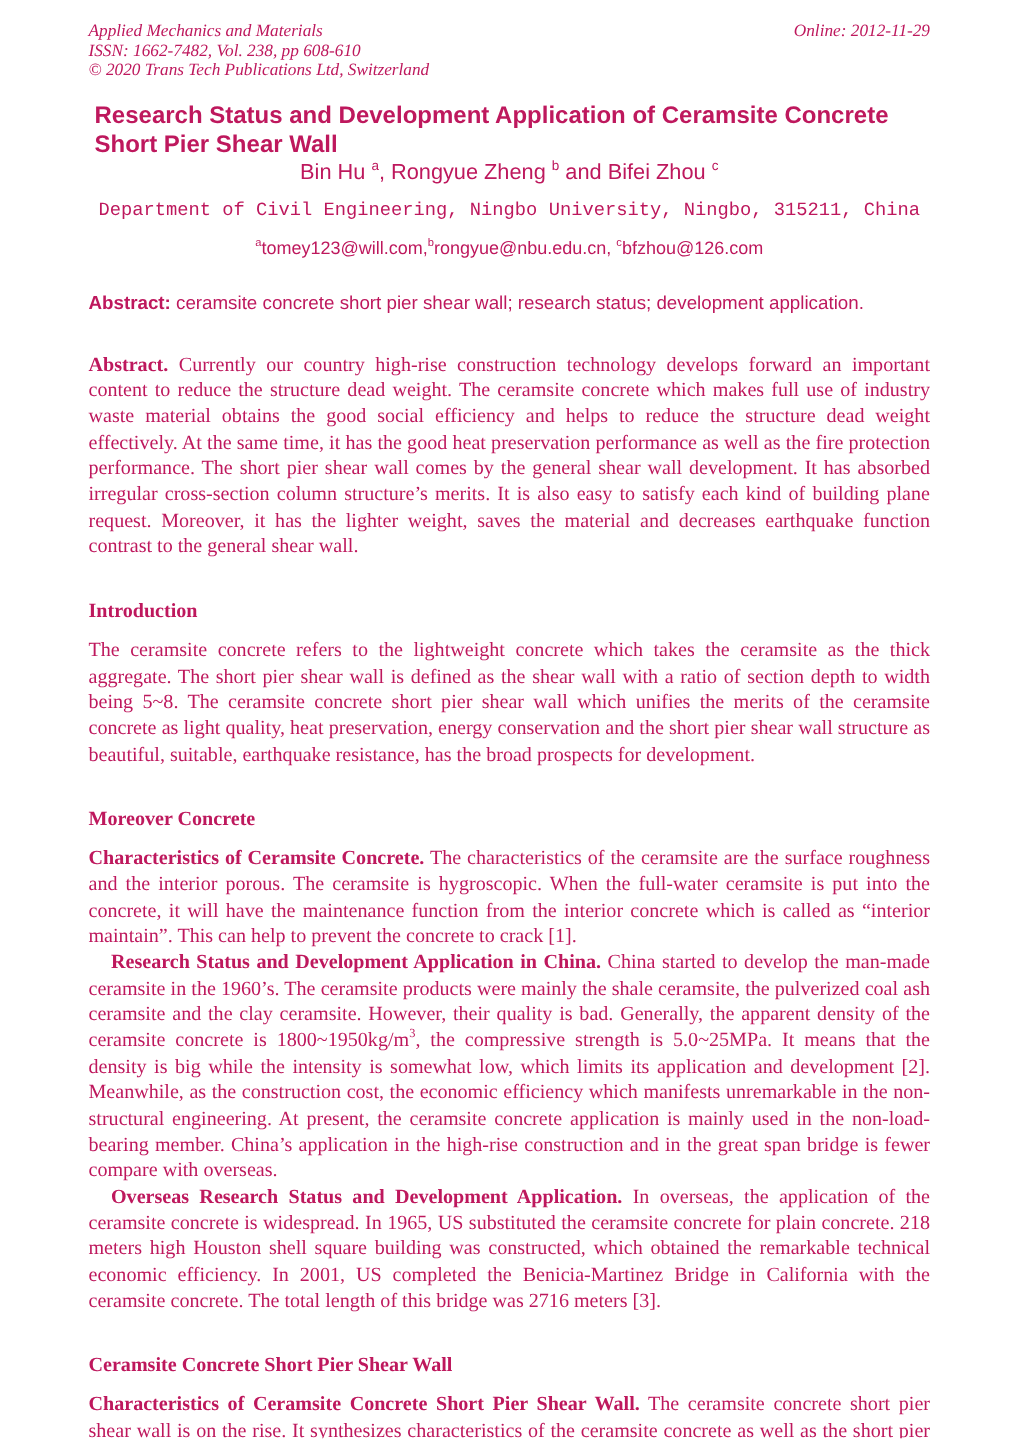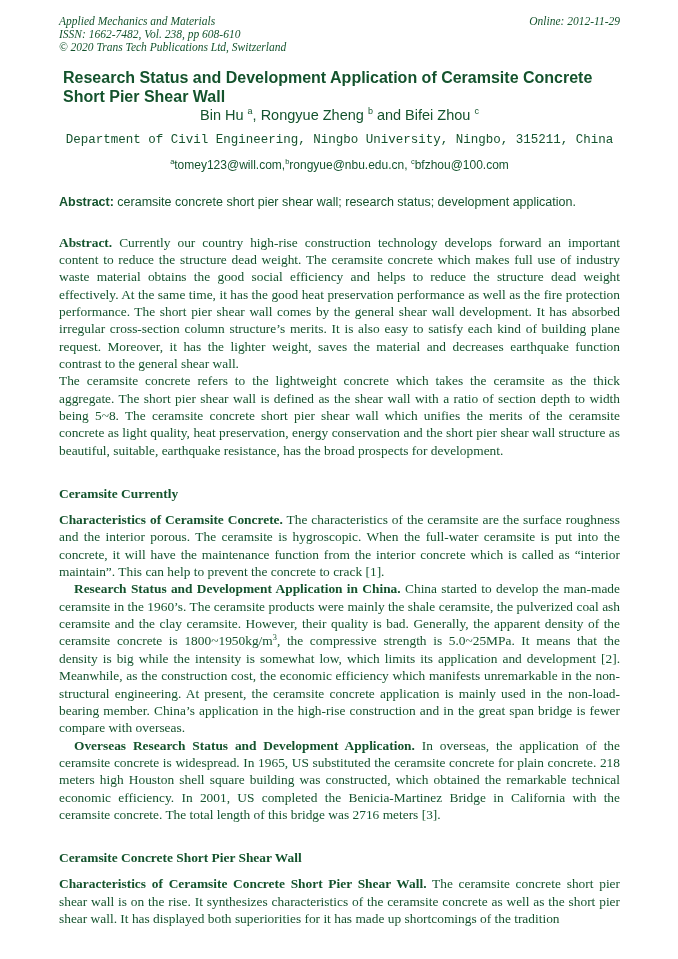--- a/index.html
+++ b/index.html
@@ -5,21 +5,21 @@
   html, body { margin: 0; padding: 0; background: #ffffff; }
   .page {
     position: relative;
     width: 678px;
     height: 959px;
     background: #ffffff;
     box-sizing: border-box;
     padding: 15px 58px 0 59px;
     overflow: hidden;
     font-family: "Liberation Serif", "DejaVu Serif", serif;
-    color: #14532d;
+    color: #be185d;
   }
   .header {
     display: flex;
     justify-content: space-between;
     align-items: flex-start;
     font-style: italic;
     font-size: 11.5px;
     line-height: 13.2px;
   }
   .header-left div { white-space: nowrap; }
@@ -87,29 +87,30 @@
     </div>
     <div class="header-right">Online: 2012-11-29</div>
   </header>
 
   <h1 class="title">Research Status and Development Application of Ceramsite Concrete Short Pier Shear Wall</h1>
 
   <div class="authors"><span>Bin Hu </span><sup>a</sup><span>, Rongyue Zheng </span><sup>b</sup><span> and Bifei Zhou </span><sup>c</sup></div>
 
   <div class="affiliation">Department of Civil Engineering, Ningbo University, Ningbo, 315211, China</div>
 
-  <div class="emails"><sup>a</sup><span>tomey123@will.com,</span><sup>b</sup><span>rongyue@nbu.edu.cn, </span><sup>c</sup><span>bfzhou@100.com</span></div>
+  <div class="emails"><sup>a</sup><span>tomey123@will.com,</span><sup>b</sup><span>rongyue@nbu.edu.cn, </span><sup>c</sup><span>bfzhou@126.com</span></div>
 
   <p class="keywords"><span class="b">Abstract:</span><span> ceramsite concrete short pier shear wall; research status; development application.</span></p>
 
   <p class="body-par abstract"><span class="b">Abstract.</span><span> Currently our country high-rise construction technology develops forward an important content to reduce the structure dead weight. The ceramsite concrete which makes full use of industry waste material obtains the good social efficiency and helps to reduce the structure dead weight effectively. At the same time, it has the good heat preservation performance as well as the fire protection performance. The short pier shear wall comes by the general shear wall development. It has absorbed irregular cross-section column structure’s merits. It is also easy to satisfy each kind of building plane request. Moreover, it has the lighter weight, saves the material and decreases earthquake function contrast to the general shear wall.</span></p>
 
+  <h2 class="section-heading">Introduction</h2>
   <p class="body-par"><span>The ceramsite concrete refers to the lightweight concrete which takes the ceramsite as the thick aggregate. The short pier shear wall is defined as the shear wall with a ratio of section depth to width being 5~8. The ceramsite concrete short pier shear wall which unifies the merits of the ceramsite concrete as light quality, heat preservation, energy conservation and the short pier shear wall structure as beautiful, suitable, earthquake resistance, has the broad prospects for development.</span></p>
 
-  <h2 class="section-heading">Ceramsite Currently</h2>
+  <h2 class="section-heading">Moreover Concrete</h2>
   <p class="body-par"><span class="b">Characteristics of Ceramsite Concrete.</span><span> The characteristics of the ceramsite are the surface roughness and the interior porous. The ceramsite is hygroscopic. When the full-water ceramsite is put into the concrete, it will have the maintenance function from the interior concrete which is called as “interior maintain”. This can help to prevent the concrete to crack [1].</span></p>
   <p class="body-par indent"><span class="b">Research Status and Development Application in China.</span><span> China started to develop the man-made ceramsite in the 1960’s. The ceramsite products were mainly the shale ceramsite, the pulverized coal ash ceramsite and the clay ceramsite. However, their quality is bad. Generally, the apparent density of the ceramsite concrete is 1800~1950kg/m</span><sup>3</sup><span>, the compressive strength is 5.0~25MPa. It means that the density is big while the intensity is somewhat low, which limits its application and development [2]. Meanwhile, as the construction cost, the economic efficiency which manifests unremarkable in the non-structural engineering. At present, the ceramsite concrete application is mainly used in the non-load-bearing member. China’s application in the high-rise construction and in the great span bridge is fewer compare with overseas.</span></p>
   <p class="body-par indent"><span class="b">Overseas Research Status and Development Application.</span><span> In overseas, the application of the ceramsite concrete is widespread. In 1965, US substituted the ceramsite concrete for plain concrete. 218 meters high Houston shell square building was constructed, which obtained the remarkable technical economic efficiency. In 2001, US completed the Benicia-Martinez Bridge in California with the ceramsite concrete. The total length of this bridge was 2716 meters [3].</span></p>
 
   <h2 class="section-heading">Ceramsite Concrete Short Pier Shear Wall</h2>
   <p class="body-par"><span class="b">Characteristics of Ceramsite Concrete Short Pier Shear Wall.</span><span> The ceramsite concrete short pier shear wall is on the rise. It synthesizes characteristics of the ceramsite concrete as well as the short pier shear wall. It has displayed both superiorities for it has made up shortcomings of the tradition</span></p>
 
 </div>
 
 </body></html>

